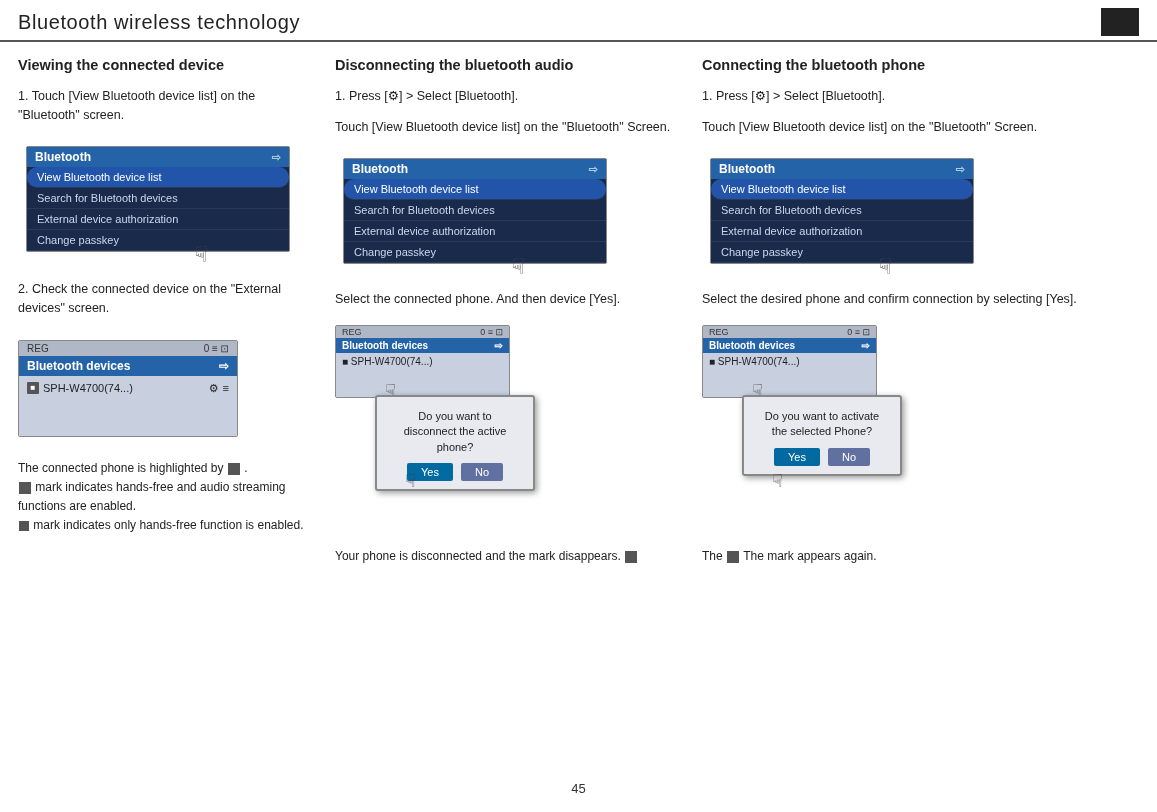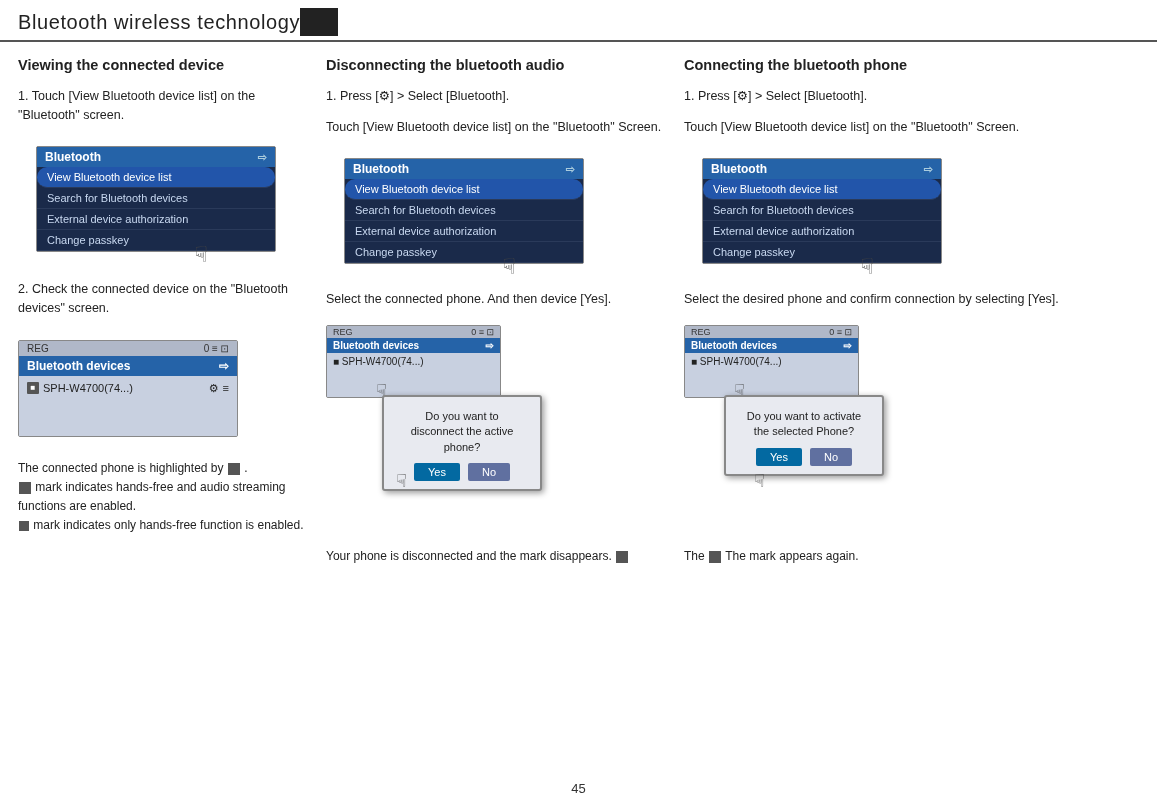--- a/index.html
+++ b/index.html
@@ -12,39 +12,39 @@
       color: #222;
       position: relative;
     }
 
     
     .page-header {
       padding: 8px 18px 4px 18px;
       border-bottom: 2px solid #555;
       display: flex;
       align-items: center;
-      justify-content: flex-start;
+      justify-content: space-between;
     }
     .page-header-title {
       font-size: 20px;
       font-weight: normal;
       letter-spacing: 0.03em;
     }
     .page-header-box {
       width: 38px;
       height: 28px;
       background: #222;
     }
 
     
     .content-area {
       display: flex;
       flex-direction: row;
       padding: 14px 18px 10px 18px;
-      gap: 18px;
+      gap: 27px;
     }
 
     
     .col {
       flex: 1;
       display: flex;
       flex-direction: column;
       gap: 8px;
     }
     .col-left { flex: 0 0 290px; }
@@ -63,23 +63,23 @@
       font-size: 12.5px;
       line-height: 1.5;
       margin-bottom: 4px;
     }
 
     
     .bt-screen {
       background: #1a2a4a;
       border: 1px solid #888;
       border-radius: 2px;
-      width: 240px;
+      width: 264px;
       padding: 0;
-      margin: 6px 18px;
+      margin: 6px 8px;
       overflow: hidden;
       position: relative;
     }
     .bt-screen-header {
       background: #2563a8;
       color: #fff;
       font-size: 12px;
       font-weight: bold;
       padding: 3px 8px;
       display: flex;
@@ -319,21 +319,21 @@
           <div class="bt-screen-menu-item">Search for Bluetooth devices</div>
           <div class="bt-screen-menu-item">External device authorization</div>
           <div class="bt-screen-menu-item">Change passkey</div>
         </div>
       </div>
       <span class="cursor-hand" style="bottom:-10px; right:30px;">☟</span>
     </div>
 
     <div class="step-text" style="margin-top:10px;">
       <span>2.</span>
-      <span>Check the connected device on the "Bluetooth devices" screen.</span>
+      <span>Check the connected device on the "External devices" screen.</span>
     </div>
 
     <div style="position:relative; width:220px; margin:4px 0;">
       <div class="bt-devices-screen">
         <div class="bt-devices-header-top">
           <span>REG</span>
           <span>0 ≡ ⊡</span>
         </div>
         <div class="bt-devices-header">
           <span>Bluetooth devices</span>
@@ -407,21 +407,21 @@
         <div class="small-devices-body">
           <div>
             <span>■</span>
             <span>SPH-W4700(74...)</span>
           </div>
         </div>
       </div>
 
       <span class="cursor-hand" style="top:55px; left:50px; font-size:18px;">☟</span>
 
-      <div class="bt-dialog" style="top:70px; left:56px;">
+      <div class="bt-dialog" style="top:70px; left:40px;">
         <div class="bt-dialog-title">Do you want to disconnect the active phone?</div>
         <div class="bt-dialog-btns">
           <button class="bt-dialog-btn">Yes</button>
           <button class="bt-dialog-btn no">No</button>
         </div>
       </div>
 
       <span class="cursor-hand" style="top:145px; left:70px; font-size:18px;">☟</span>
     </div>
 

